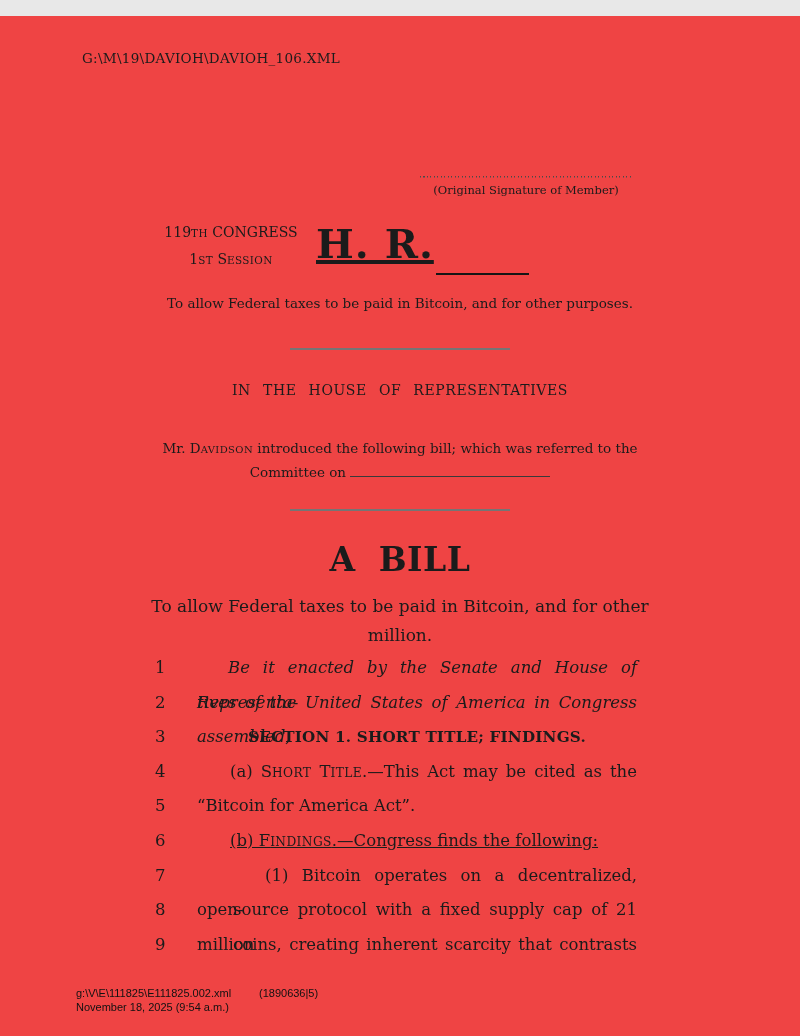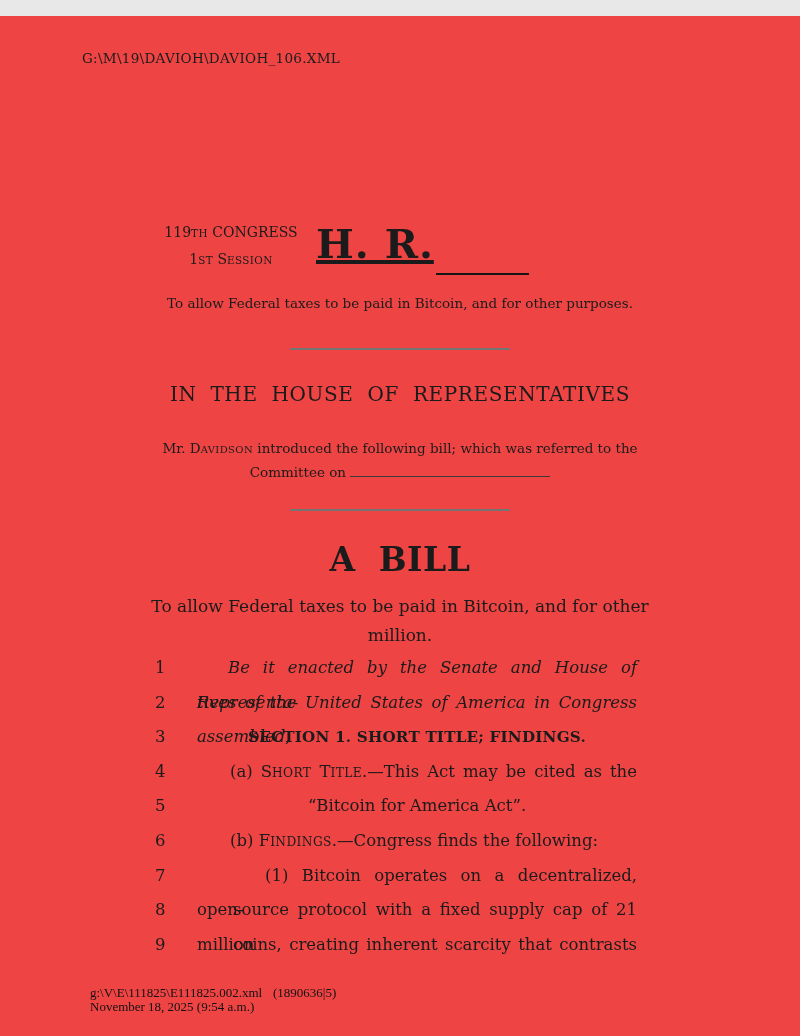--- a/index.html
+++ b/index.html
@@ -37,46 +37,50 @@
 
   .hr-heading { left: 316px; top: 204px; font-size: 40px; font-weight: 700; line-height: 48px; letter-spacing: 1px; text-decoration: underline; }
   .hr-blank { left: 436px; top: 233px; width: 93px; height: 24px; border-bottom: 2px solid #151515; }
 
   .short-title-top { left: 0; top: 279px; width: 800px; text-align: center; font-size: 13.5px; }
 
   .rule { left: 290px; width: 220px; height: 2px; background: #757575; }
   .rule-1 { top: 332px; }
   .rule-2 { top: 493px; }
 
-  .chamber-heading { left: 0; top: 366px; width: 800px; text-align: center; font-size: 20px; word-spacing: 7px; letter-spacing: 0.6px; }
+  .chamber-heading { left: 0; top: 366px; width: 800px; text-align: center; font-size: 14px; word-spacing: 7px; letter-spacing: 0.6px; }
 
   .intro-block { left: 100px; top: 421px; width: 600px; text-align: center; font-size: 13.5px; line-height: 22px; }
   .committee-blank { display: inline-block; width: 200px; height: 13px; border-bottom: 1px solid #3a3a3a; }
 
   .bill-heading { left: 0; top: 524px; width: 800px; text-align: center; font-size: 33px; font-weight: 700; word-spacing: 11px; letter-spacing: 0.5px; }
 
   .bill-title { left: 0; top: 576px; width: 800px; text-align: center; font-size: 17px; line-height: 28.5px; }
 
   .bill-body { left: 155px; top: 635px; width: 485px; }
   .bill-line { display: flex; height: 34.6px; line-height: 34.6px; font-size: 16.5px; }
   .line-num { width: 42px; flex: 0 0 42px; }
   .line-text { width: 440px; flex: 0 0 440px; text-align: left; white-space: nowrap; }
   .line-text.jl { text-align: justify; text-align-last: justify; white-space: normal; }
 
-  .footer { left: 90px; top: 970px; width: 640px; font-family: Liberation Serif, serif; font-size: 13px; line-height: 14px; color: #111; }
+  .footer { left: 76px; top: 970px; width: 640px; font-family: Liberation Sans, sans-serif; font-size: 11px; line-height: 14px; color: #111; }
   .footer-row1 { position: relative; }
   .footer-doc-id { position: absolute; left: 183px; top: 0; }
 </style>
 </head>
 <body>
 
 <div class="page">
 
   <div class="abs header-path">G:\M\19\DAVIOH\DAVIOH_106.XML</div>
 
+  <div class="abs signature-block">
+    <div class="dotted-rule"></div>
+    <div class="signature-caption">(Original Signature of Member)</div>
+  </div>
 
   <div class="abs congress-block">
     <div><span class="seg seg-n">119</span><span class="seg seg-sc">TH</span><span class="seg seg-n"> CONGRESS</span></div>
     <div><span class="seg seg-n">1</span><span class="seg seg-sc">ST</span><span class="seg seg-n"> S</span><span class="seg seg-sc">ESSION</span></div>
   </div>
 
   <div class="abs hr-heading">H. R.</div>
   <div class="abs hr-blank"></div>
 
   <div class="abs short-title-top">To allow Federal taxes to be paid in Bitcoin, and for other purposes.</div>
@@ -113,25 +117,25 @@
       <div class="bill-line">
         <div class="line-num">3</div>
         <div class="line-text" style="text-indent: 0px; text-align: center;"><span class="seg seg-b">SECTION 1. SHORT TITLE; FINDINGS.</span></div>
       </div>
       <div class="bill-line">
         <div class="line-num">4</div>
         <div class="line-text jl" style="text-indent: 33px;"><span class="seg seg-n">(a) S</span><span class="seg seg-sc">HORT</span><span class="seg seg-n"> T</span><span class="seg seg-sc">ITLE</span><span class="seg seg-n">.—This Act may be cited as the</span></div>
       </div>
       <div class="bill-line">
         <div class="line-num">5</div>
-        <div class="line-text" style="text-indent: 0px; text-align: center;"><span class="seg seg-n">“Bitcoin for America Act”.</span></div>
+        <div class="line-text" style="text-indent: 0px;"><span class="seg seg-n">“Bitcoin for America Act”.</span></div>
       </div>
       <div class="bill-line">
         <div class="line-num">6</div>
-        <div class="line-text" style="text-indent: 33px;"><span class="seg seg-n">(b) F</span><span class="seg seg-sc">INDINGS</span><span class="seg seg-n">.—Congress finds the following:</span></div>
+        <div class="line-text" style="text-indent: 33px; text-decoration: underline;"><span class="seg seg-n">(b) F</span><span class="seg seg-sc">INDINGS</span><span class="seg seg-n">.—Congress finds the following:</span></div>
       </div>
       <div class="bill-line">
         <div class="line-num">7</div>
         <div class="line-text jl" style="text-indent: 68px;"><span class="seg seg-n">(1) Bitcoin operates on a decentralized, open-</span></div>
       </div>
       <div class="bill-line">
         <div class="line-num">8</div>
         <div class="line-text jl" style="text-indent: 36px;"><span class="seg seg-n">source protocol with a fixed supply cap of 21 million</span></div>
       </div>
       <div class="bill-line">

